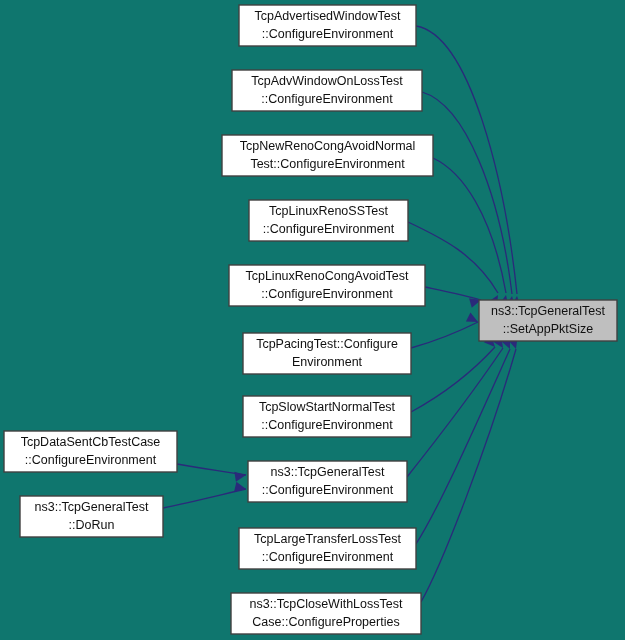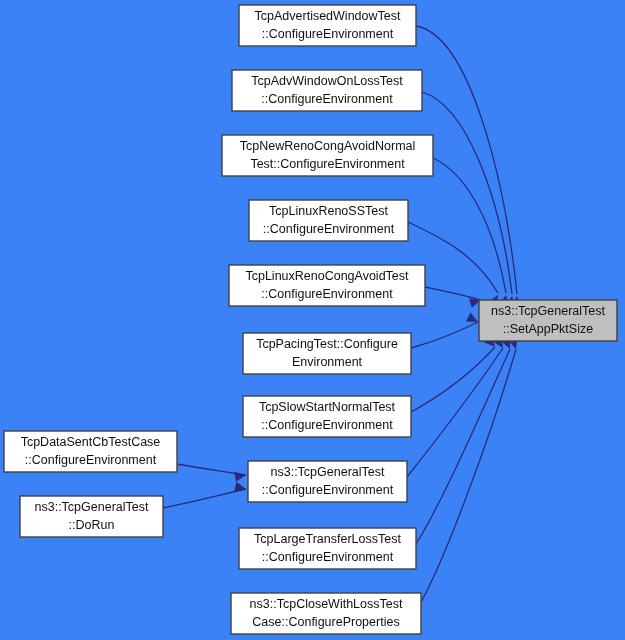--- a/index.html
+++ b/index.html
@@ -4,21 +4,21 @@
 <style>
   html, body {
     margin: 0;
     padding: 0;
     background: #ffffff;
   }
   #graph-root {
     position: relative;
     width: 625px;
     height: 640px;
-    background: #3b82f6;
+    background: #0f766e;
     font-family: "Liberation Sans", sans-serif;
     overflow: hidden;
   }
   svg#callgraph {
     display: block;
     width: 625px;
     height: 640px;
   }
   .node-box {
     fill: #ffffff;

